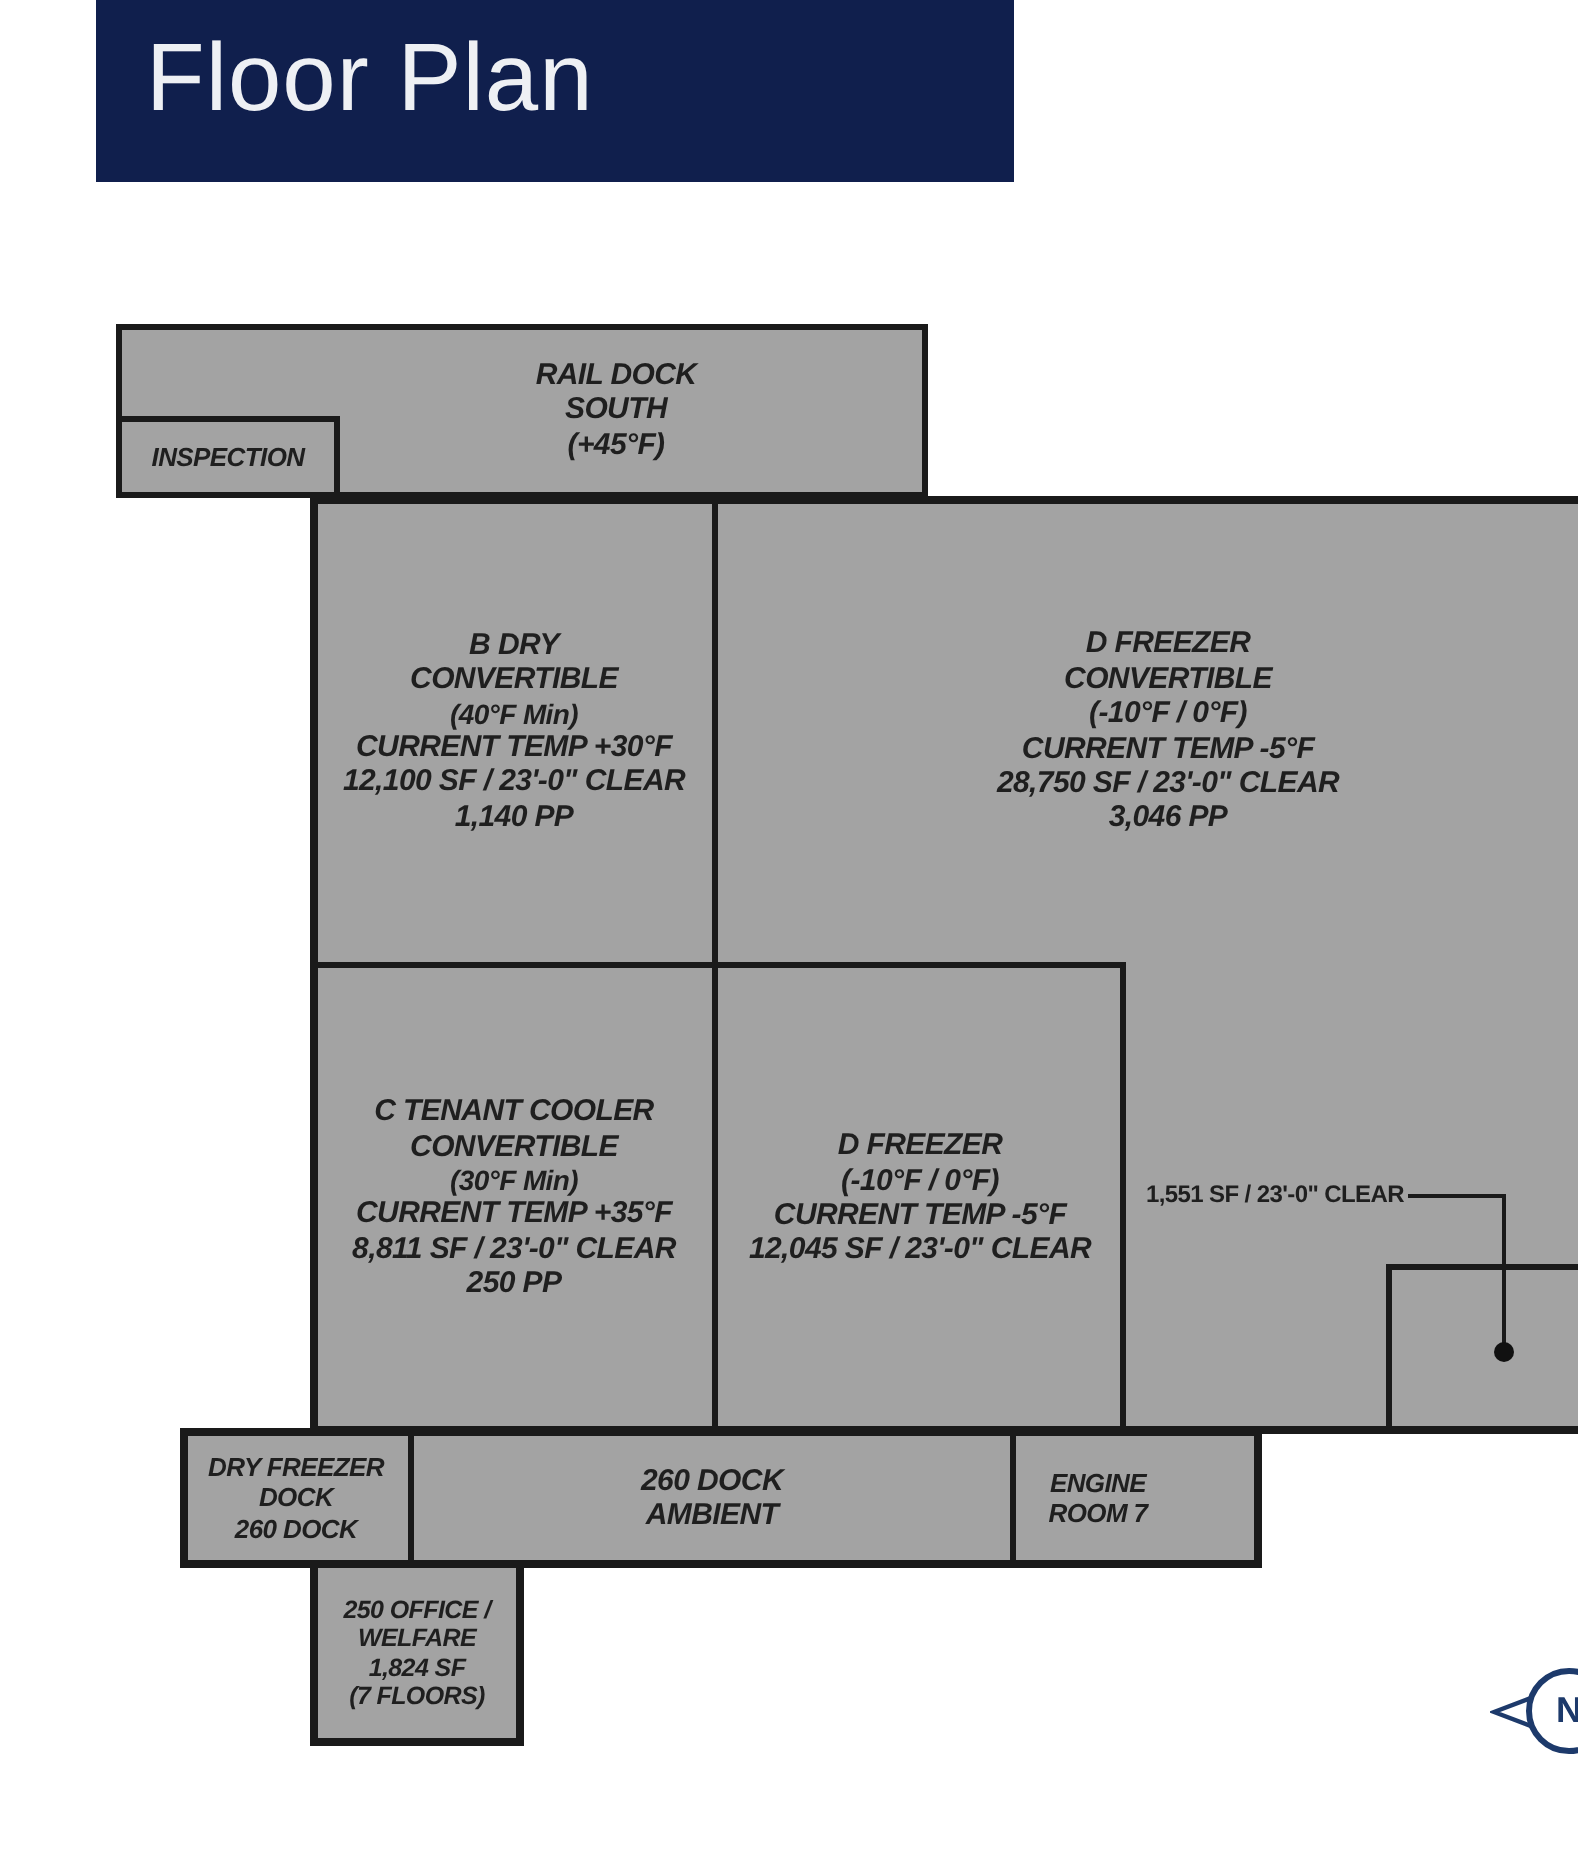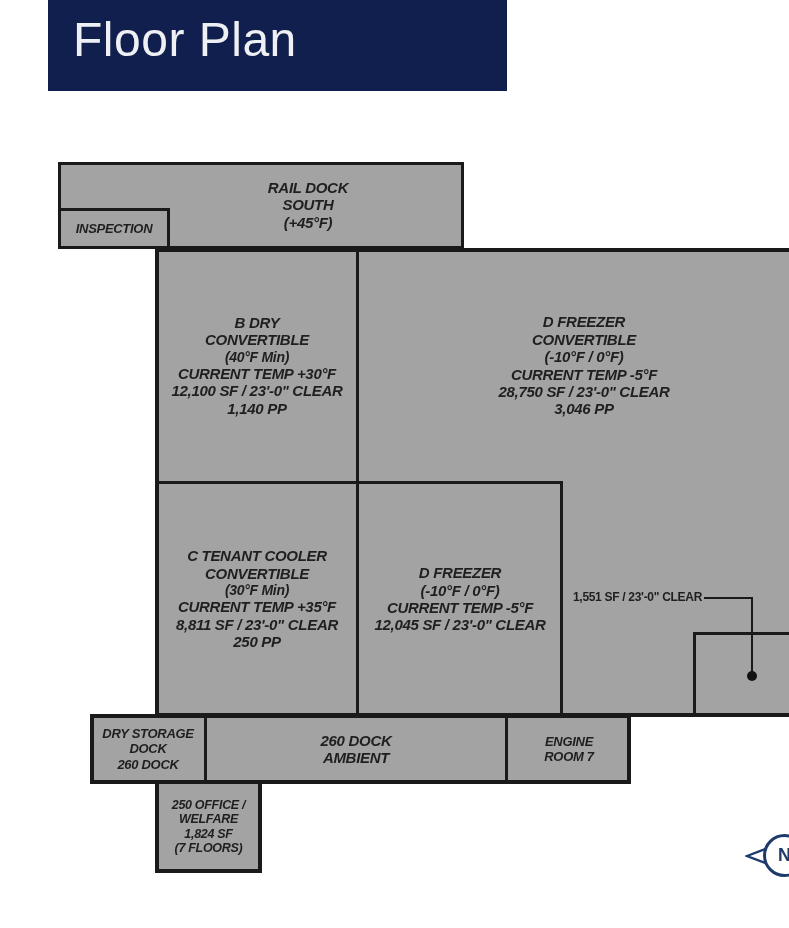--- a/index.html
+++ b/index.html
@@ -91,31 +91,31 @@
   </div>
 
   <div class="label fs15" style="left:312px;top:483px;width:200px;height:232px;">
     <div>D FREEZER</div>
     <div>(-10°F / 0°F)</div>
     <div>CURRENT TEMP -5°F</div>
     <div>12,045 SF / 23'-0" CLEAR</div>
   </div>
 
   <div class="label fs13" style="left:44px;top:715px;width:112px;height:68px;">
-    <div>DRY STORAGE</div>
+    <div>DRY FREEZER</div>
     <div>DOCK</div>
     <div>260 DOCK</div>
   </div>
 
   <div class="label fs15" style="left:159px;top:715px;width:298px;height:68px;">
     <div>260 DOCK</div>
     <div>AMBIENT</div>
   </div>
 
-  <div class="label fs13" style="left:460px;top:715px;width:122px;height:68px;">
+  <div class="label fs13" style="left:440px;top:715px;width:122px;height:68px;">
     <div>ENGINE</div>
     <div>ROOM 7</div>
   </div>
 
   <div class="callout">1,551 SF / 23'-0" CLEAR</div>
   <div class="wall" style="left:656px;top:597px;width:48px;height:2px;"></div>
   <div class="wall" style="left:703px;top:597px;width:2px;height:80px;"></div>
   <div class="leader-dot"></div>
 
   <svg class="north-tri" width="26" height="24">

